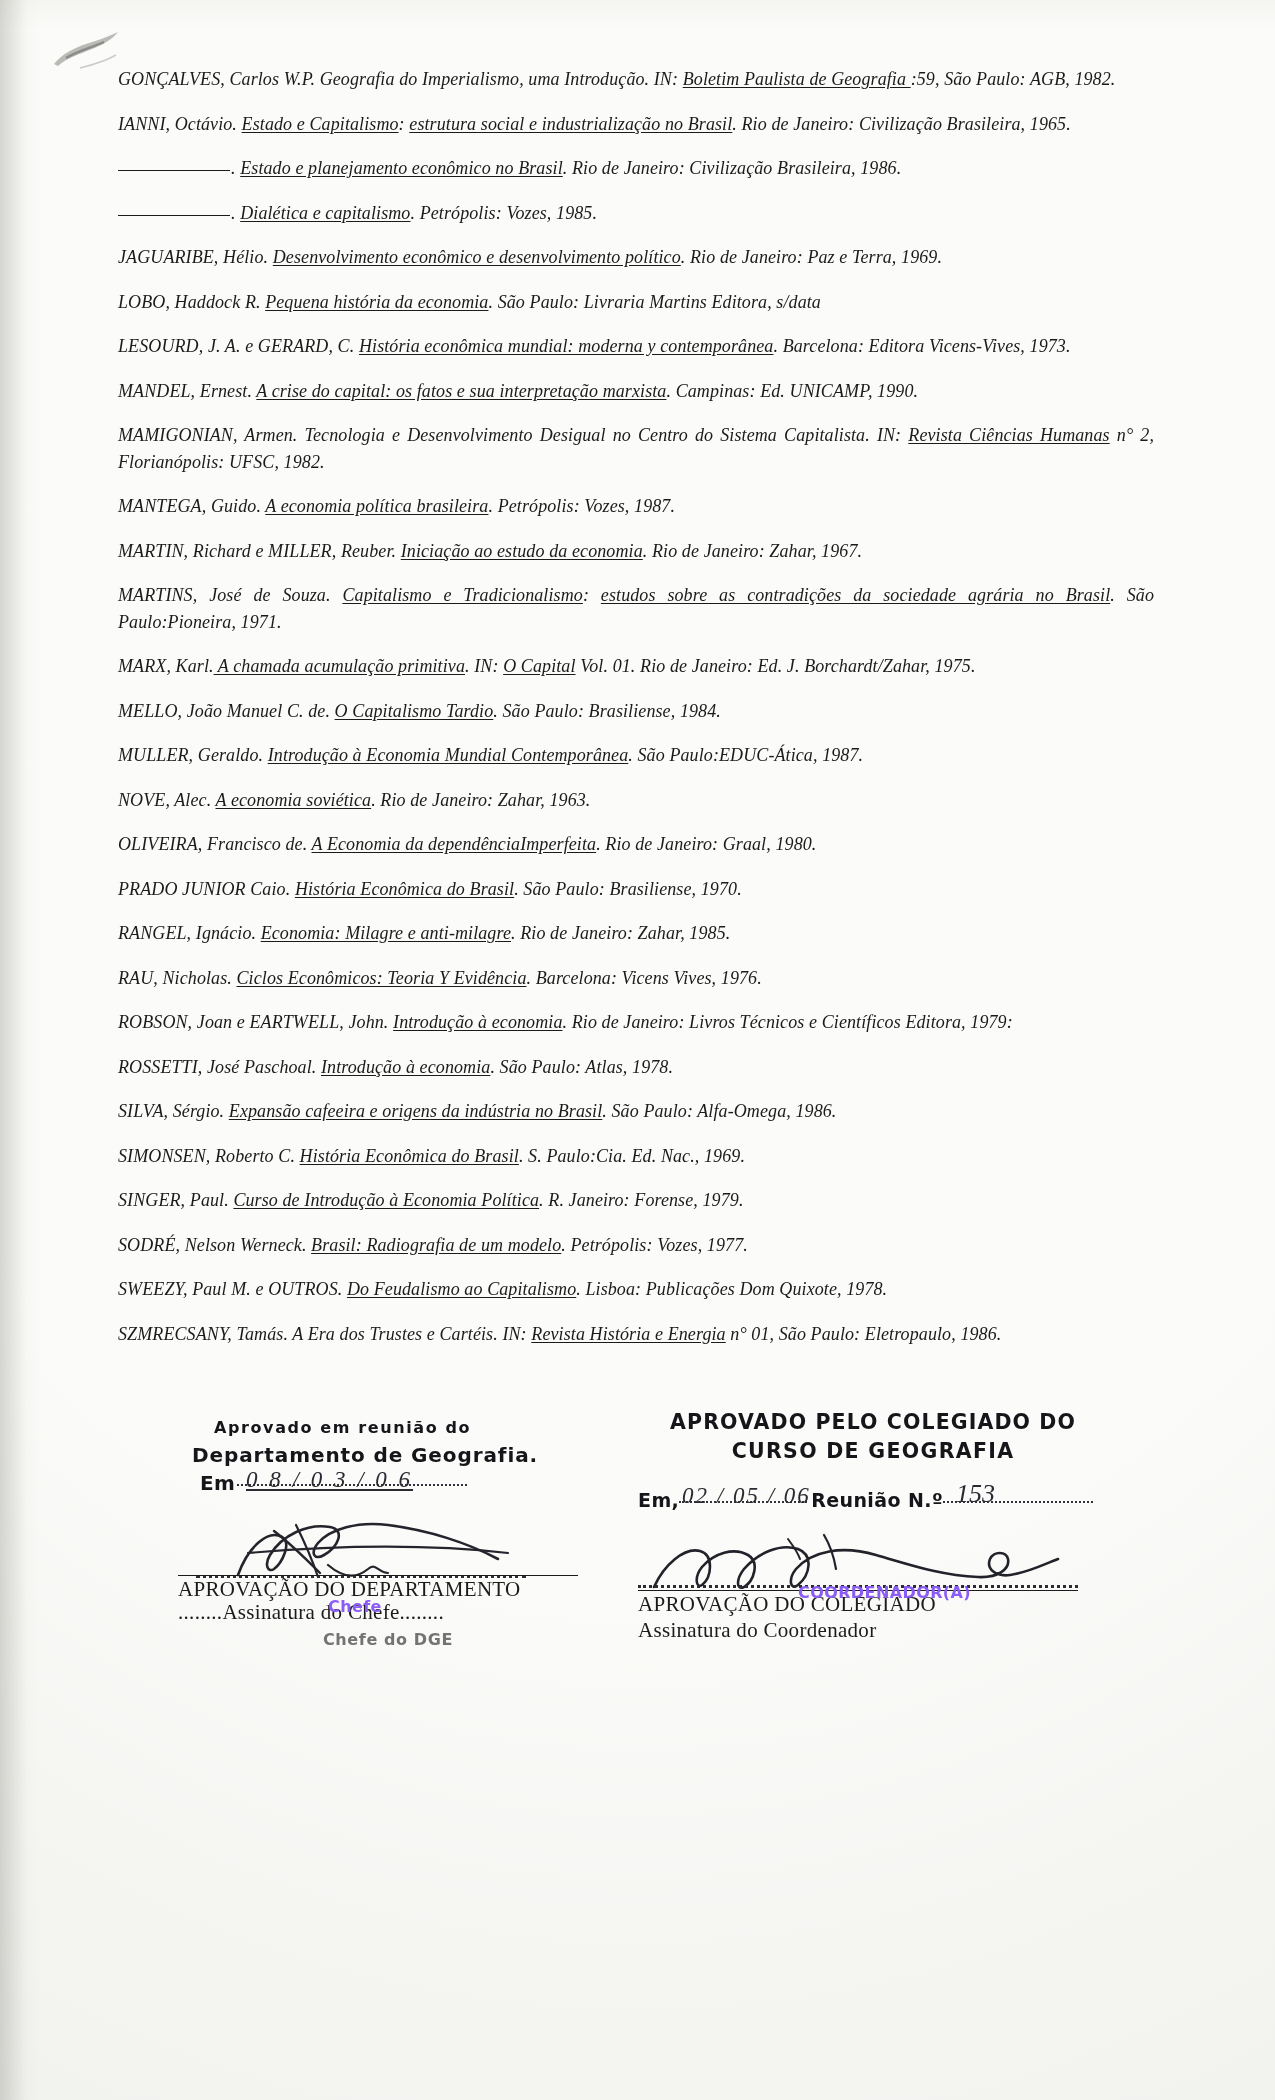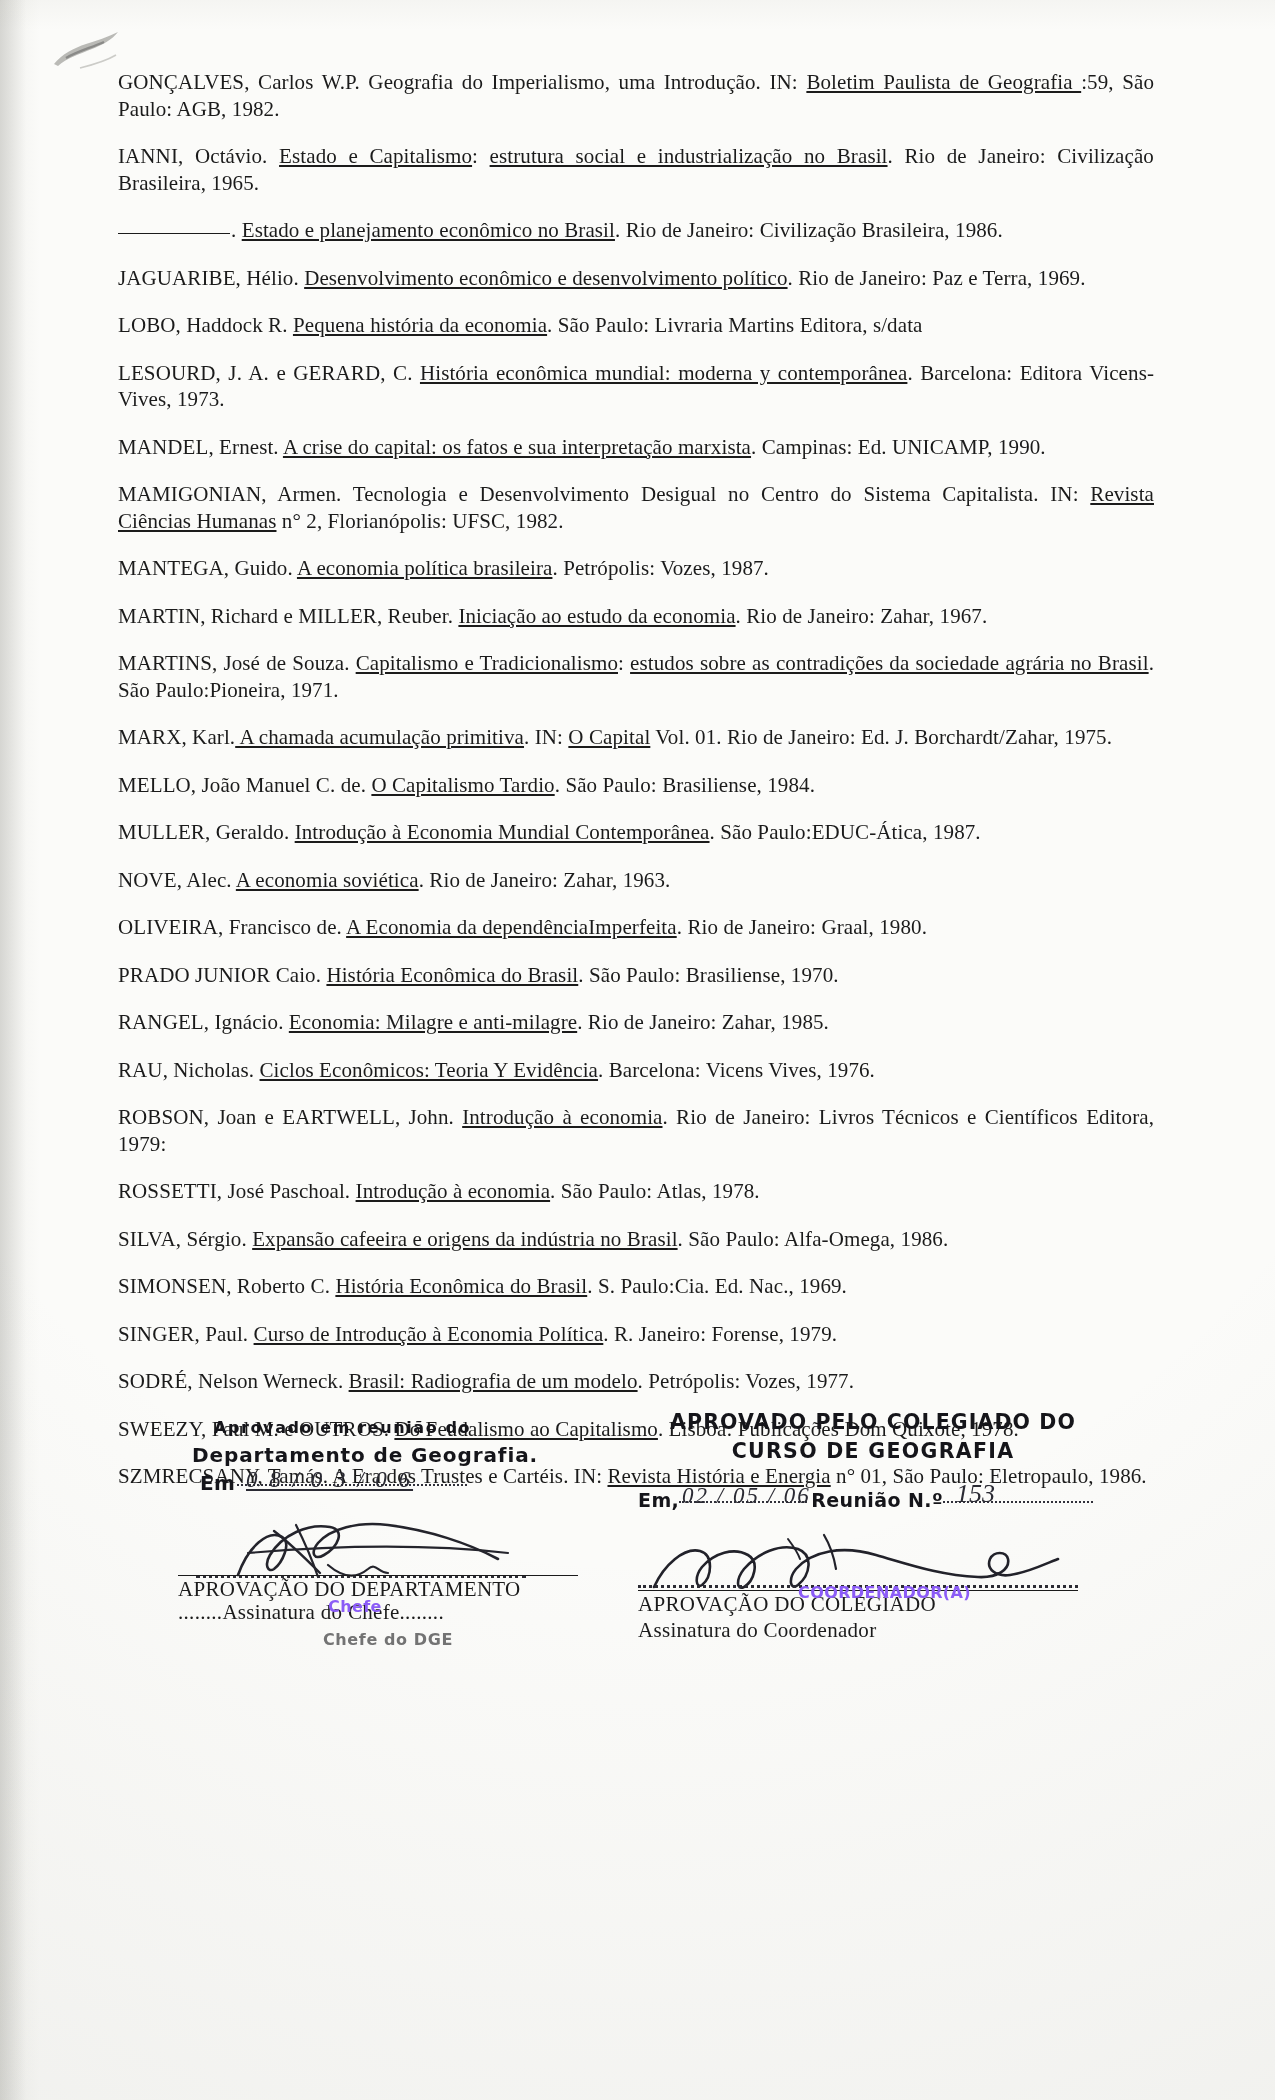--- a/index.html
+++ b/index.html
@@ -44,27 +44,28 @@
   }
 
   .content {
     position: absolute;
     left: 118px;
     top: 48px;
     width: 1036px;
   }
 
   .ref {
-    font-size: 21px;
+    font-size: 18px;
     line-height: 26.5px;
     color: #1b1b1b;
     margin-bottom: 13px;
     text-align: justify;
     text-justify: inter-word;
     letter-spacing: 0.1px;
+    font-style: italic;
   }
   .ref:last-child { margin-bottom: 0; }
   .ref u { text-decoration: underline; text-underline-offset: 2px; }
   .dash {
     display: inline-block;
     width: 112px;
     border-bottom: 1.4px solid #1b1b1b;
     vertical-align: 3px;
     margin-right: 1px;
   }
@@ -210,20 +211,21 @@
     <path d="M8,40 C16,30 28,24 40,20 C50,17 62,13 72,8 C66,16 56,21 46,25 C34,30 20,34 12,42 Z" fill="#5c5c58" opacity="0.55"></path>
     <path d="M20,34 C30,28 44,24 58,18" stroke="#3a3a38" stroke-width="2.4" fill="none" opacity="0.6"></path>
     <path d="M34,44 C46,41 60,37 70,31" stroke="#6e6e68" stroke-width="1.6" fill="none" opacity="0.45"></path>
   </svg>
 
   <div class="content">
 
   <p class="ref"><span>GONÇALVES, Carlos W.P. Geografia do Imperialismo, uma Introdução. IN: </span><u>Boletim Paulista de Geografia </u><span>:59, São Paulo: AGB, 1982.</span></p>
       <p class="ref"><span>IANNI, Octávio. </span><u>Estado e Capitalismo</u><span>: </span><u>estrutura social e industrialização no Brasil</u><span>. Rio de Janeiro: Civilização Brasileira, 1965.</span></p>
       <p class="ref"><span class="dash"></span><span>. </span><u>Estado e planejamento econômico no Brasil</u><span>. Rio de Janeiro: Civilização Brasileira, 1986.</span></p>
+      <p class="ref"><span class="dash"></span><span>. </span><u>Dialética e capitalismo</u><span>. Petrópolis: Vozes, 1985.</span></p>
       <p class="ref"><span>JAGUARIBE, Hélio. </span><u>Desenvolvimento econômico e desenvolvimento político</u><span>. Rio de Janeiro: Paz e Terra, 1969.</span></p>
       <p class="ref"><span>LOBO, Haddock R. </span><u>Pequena história da economia</u><span>. São Paulo: Livraria Martins Editora, s/data</span></p>
       <p class="ref"><span>LESOURD, J. A. e GERARD, C. </span><u>História econômica mundial: moderna y contemporânea</u><span>. Barcelona: Editora Vicens-Vives, 1973.</span></p>
       <p class="ref"><span>MANDEL, Ernest. </span><u>A crise do capital: os fatos e sua interpretação marxista</u><span>. Campinas: Ed. UNICAMP, 1990.</span></p>
       <p class="ref"><span>MAMIGONIAN, Armen. Tecnologia e Desenvolvimento Desigual no Centro do Sistema Capitalista. IN: </span><u>Revista Ciências Humanas</u><span> n° 2, Florianópolis: UFSC, 1982.</span></p>
       <p class="ref"><span>MANTEGA, Guido. </span><u>A economia política brasileira</u><span>. Petrópolis: Vozes, 1987.</span></p>
       <p class="ref"><span>MARTIN, Richard e MILLER, Reuber. </span><u>Iniciação ao estudo da economia</u><span>. Rio de Janeiro: Zahar, 1967.</span></p>
       <p class="ref"><span>MARTINS, José de Souza. </span><u>Capitalismo e Tradicionalismo</u><span>: </span><u>estudos sobre as contradições da sociedade agrária no Brasil</u><span>. São Paulo:Pioneira, 1971.</span></p>
       <p class="ref"><span>MARX, Karl.</span><u> A chamada acumulação primitiva</u><span>. IN: </span><u>O Capital</u><span> Vol. 01. Rio de Janeiro:  Ed. J. Borchardt/Zahar, 1975.</span></p>
       <p class="ref"><span>MELLO, João Manuel C. de. </span><u>O Capitalismo Tardio</u><span>. São Paulo: Brasiliense, 1984.</span></p>

